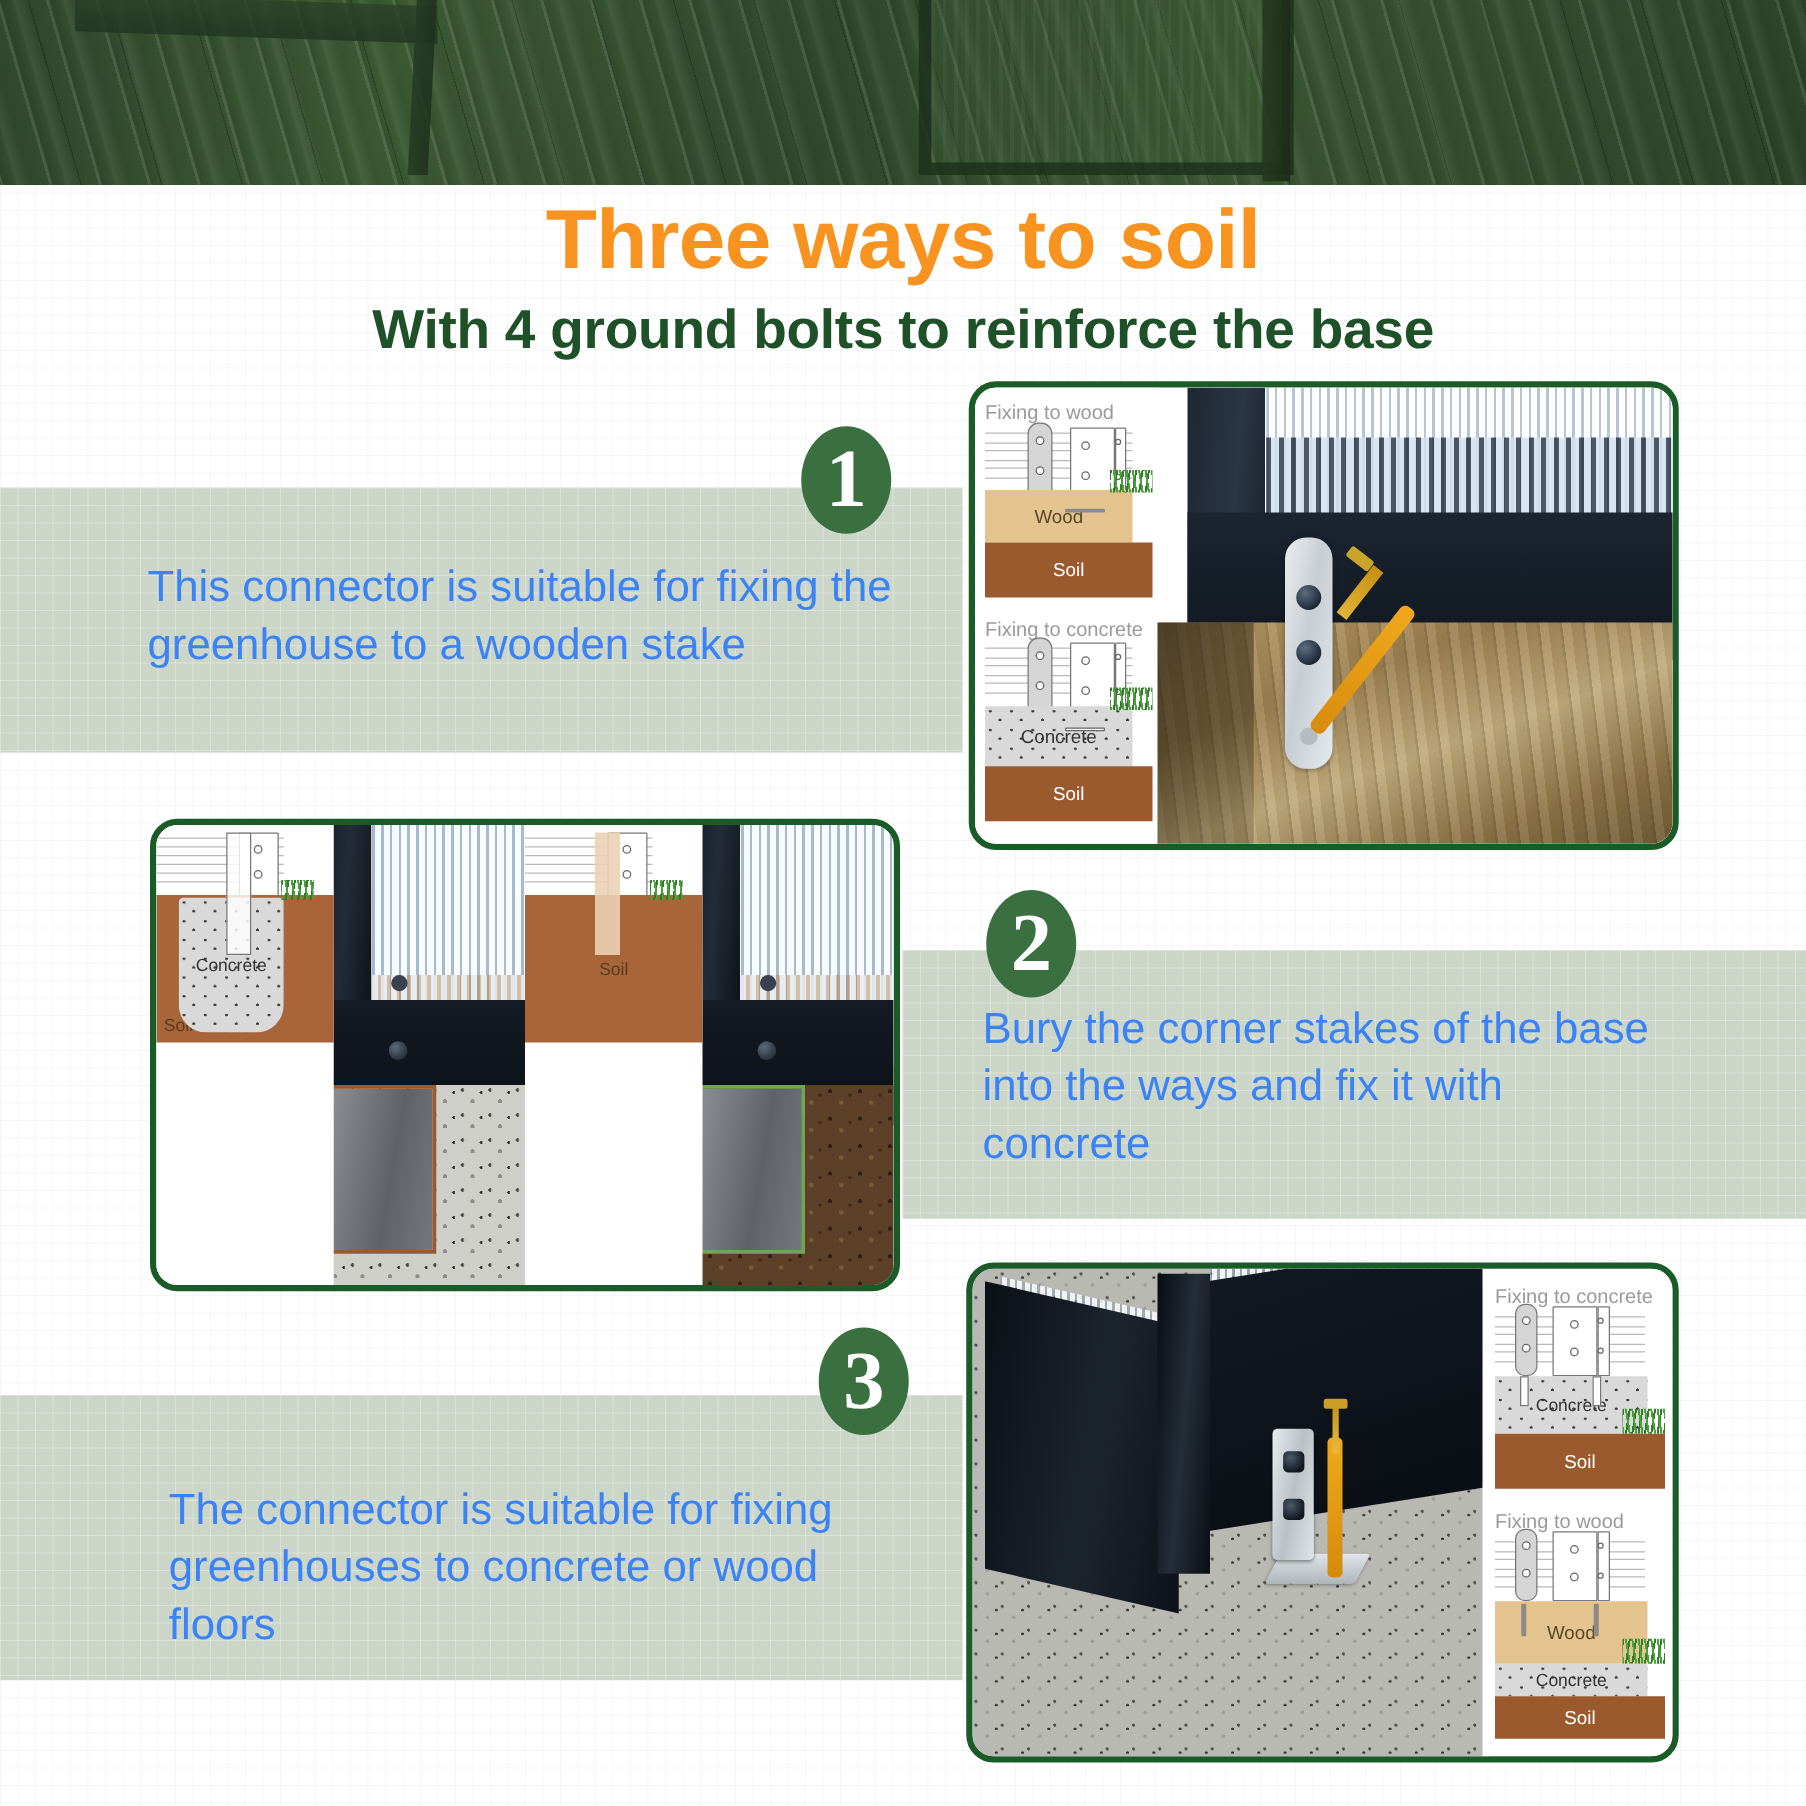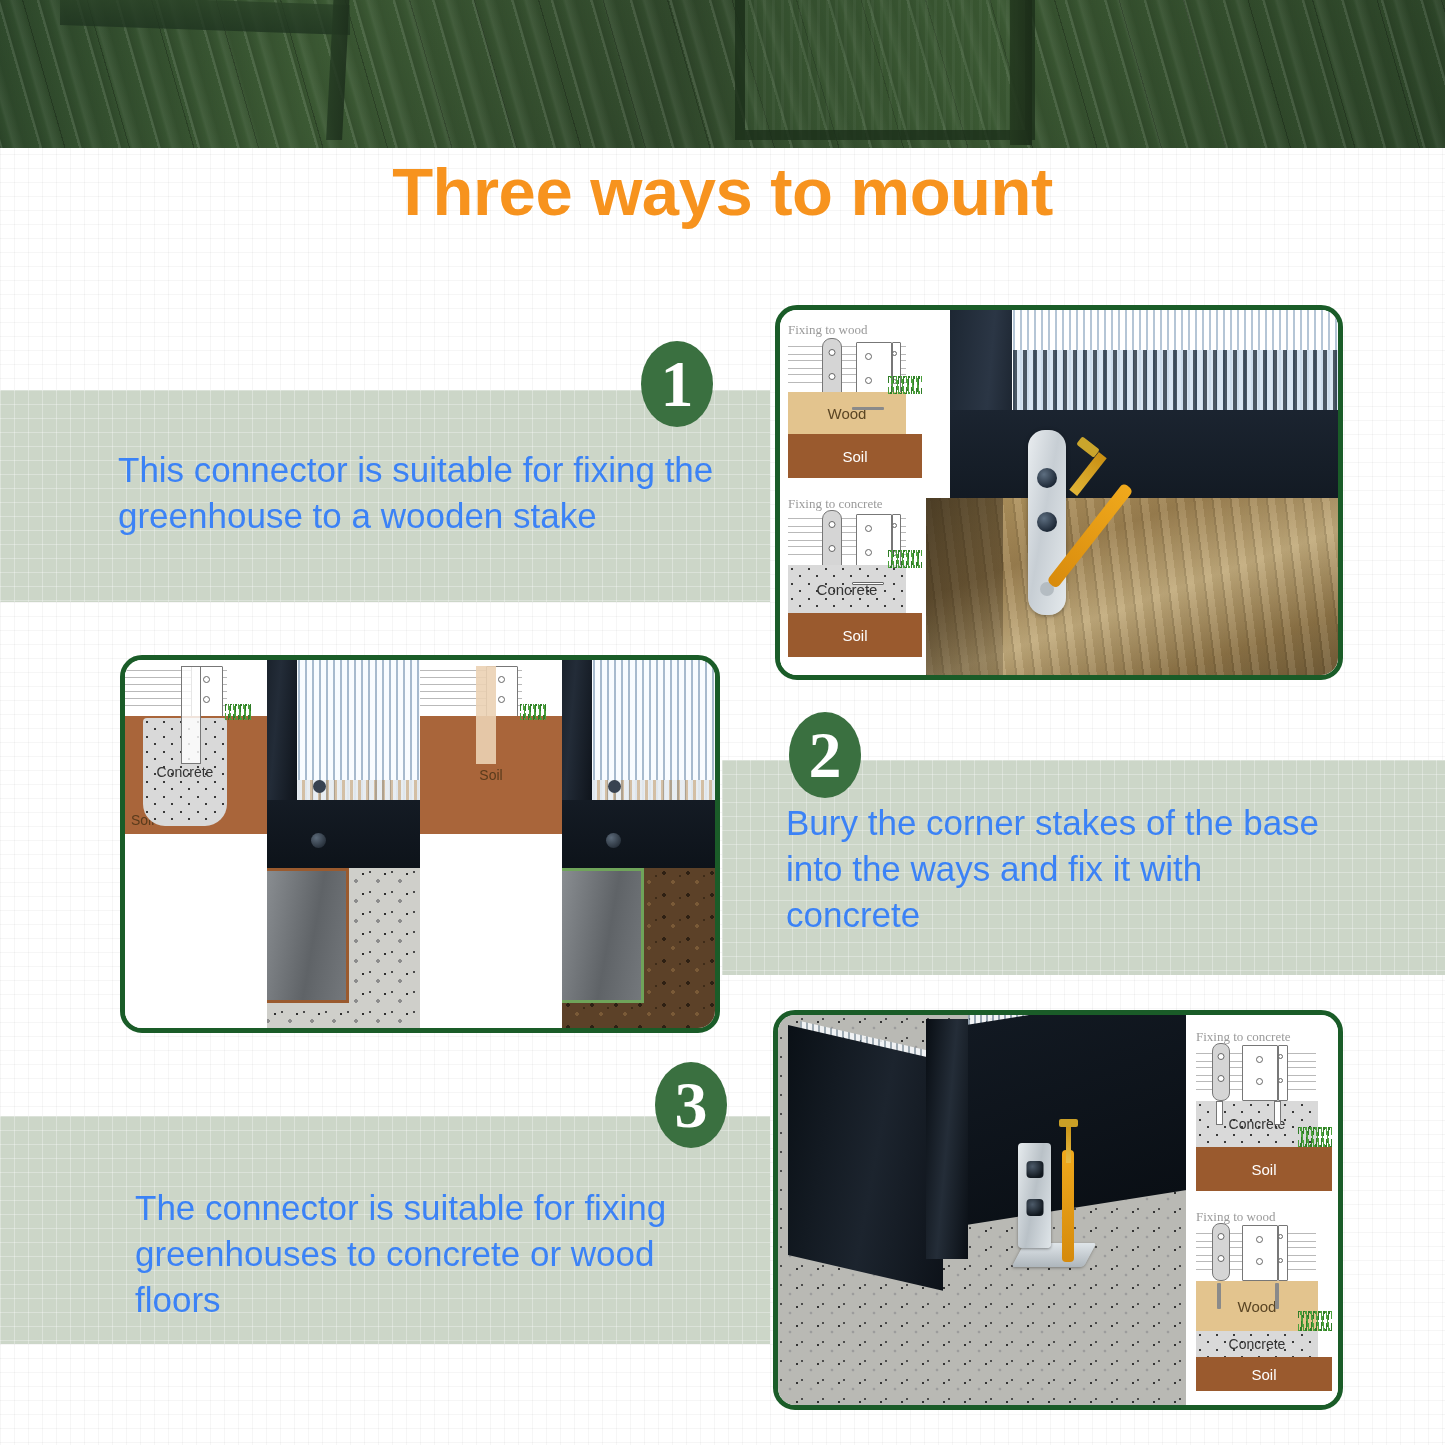--- a/index.html
+++ b/index.html
@@ -131,21 +131,21 @@
     overflow:hidden;
     background:#ffffff;
   }
   #panel1{ left:775px; top:305px;  width:568px; height:375px; }
   #panel2{ left:120px; top:655px;  width:600px; height:378px; }
   #panel3{ left:773px; top:1010px; width:570px; height:400px; }
 
   
   .diagram{ position:absolute; background:#ffffff; }
   .dg-title{
-    font-size:13px; color:#9a9a9a; font-family:Liberation Serif, serif;
+    font-size:16px; color:#9a9a9a; font-family:Liberation Sans, sans-serif;
     position:absolute; white-space:nowrap;
   }
   .layer{
     position:absolute; display:flex; align-items:center; justify-content:center;
     font-size:15px; color:#3b2a1c; font-family:"Liberation Sans", sans-serif;
   }
   .layer.soil{ background:#9A5A2E; color:#ffffff; }
   .layer.wood{ background:#E3C48E; color:#5a4524; }
   .layer.concrete{
     background:#D9D9D9; color:#333333;
@@ -364,21 +364,22 @@
 <div class="header">
   <div class="header-photo"></div>
   <div class="header-frame-b"></div>
   <div class="header-frame-a"></div>
   <div class="header-glass"></div>
   <div class="header-frame-c"></div>
   <div class="header-frame-d"></div>
 </div>
 
 <div class="sub-wrap">
-  <div class="sub-main">Three ways to mount</div>
+  <div class="sub-main">Three ways to soil</div>
+  <div class="sub-second">With 4 ground bolts to reinforce the base</div>
 </div>
 
 <div class="band" id="band1"></div>
 <div class="band" id="band2"></div>
 <div class="band" id="band3"></div>
 
 <div class="step-text" id="text1">This connector is suitable for fixing the greenhouse to a wooden stake</div>
 <div class="step-text" id="text2">Bury the corner stakes of the base into the ways and fix it with concrete</div>
 <div class="step-text" id="text3">The connector is suitable for fixing greenhouses to concrete or wood floors</div>
 

